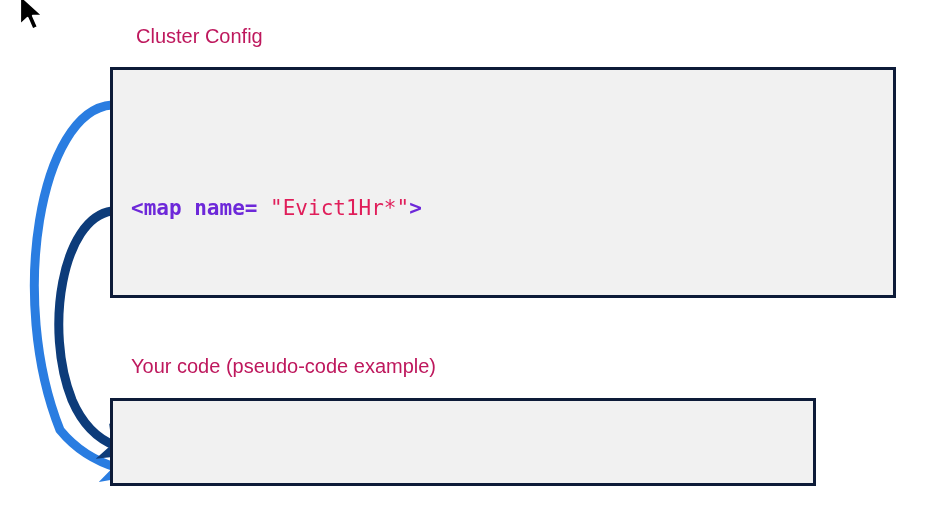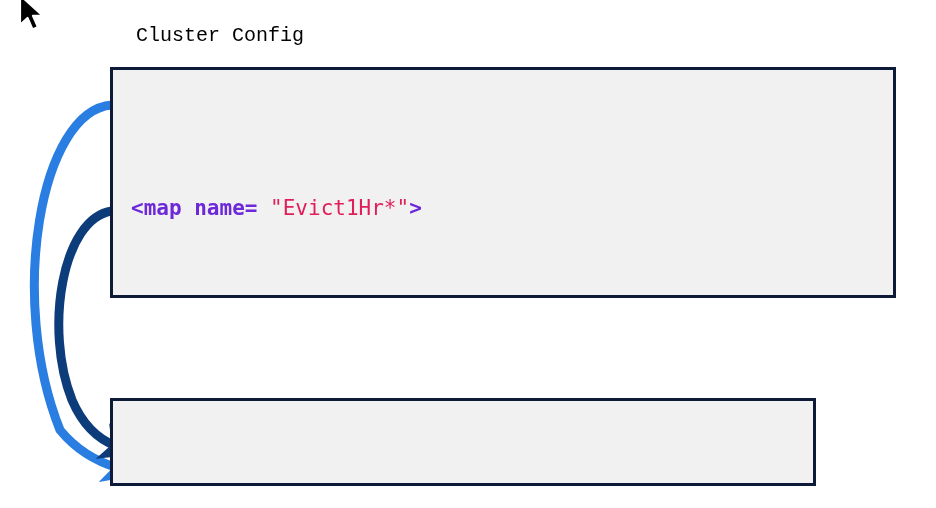--- a/index.html
+++ b/index.html
@@ -36,24 +36,24 @@
     position: absolute;
     left: 14px;
     top: -6px;
     width: 34px;
     height: 44px;
   }
 
   
   .caption {
     position: absolute;
-    font-family: Liberation Mono, monospace;
+    font-family: Liberation Sans, sans-serif;
     font-size: 20px;
     line-height: 24px;
-    color: #000000;
+    color: #be185d;
     white-space: nowrap;
     text-align: center;
   }
   #caption-cluster { left: 136px; top: 24px; }
   #caption-yourcode { left: 131px; top: 354px; }
 
   
   .codeblock {
     position: absolute;
     background: #f1f1f1;
@@ -105,20 +105,21 @@
 
     <path fill="none" stroke="#0d3c7a" stroke-width="9" stroke-linecap="butt" marker-end="url(#head-dark)" d="M 112 211 C 62 218, 44 330, 72 400 C 84 428, 100 440, 116 446"></path>
   </svg>
 
   <svg id="cursor" viewBox="0 0 34 44">
     <path d="M 6 1 L 6 31 L 13.5 24 L 18.5 35.5 L 24 33 L 19 21.8 L 28.5 21.5 Z" fill="#000000" stroke="#ffffff" stroke-width="2.2" stroke-linejoin="round"></path>
   </svg>
 
   <div class="caption" id="caption-cluster">Cluster Config</div>
 
+  <div class="caption" id="caption-yourcode">Your code (pseudo-code example)</div>
 
   <div class="codeblock" id="block-cluster">
 
     <span class="code-line"><span class="tok-tag-navy">&lt;map name= </span><span class="tok-str">"Evict1Hr*"</span><span class="tok-tag-navy">&gt;</span></span>
 
     
 
     
 
     

